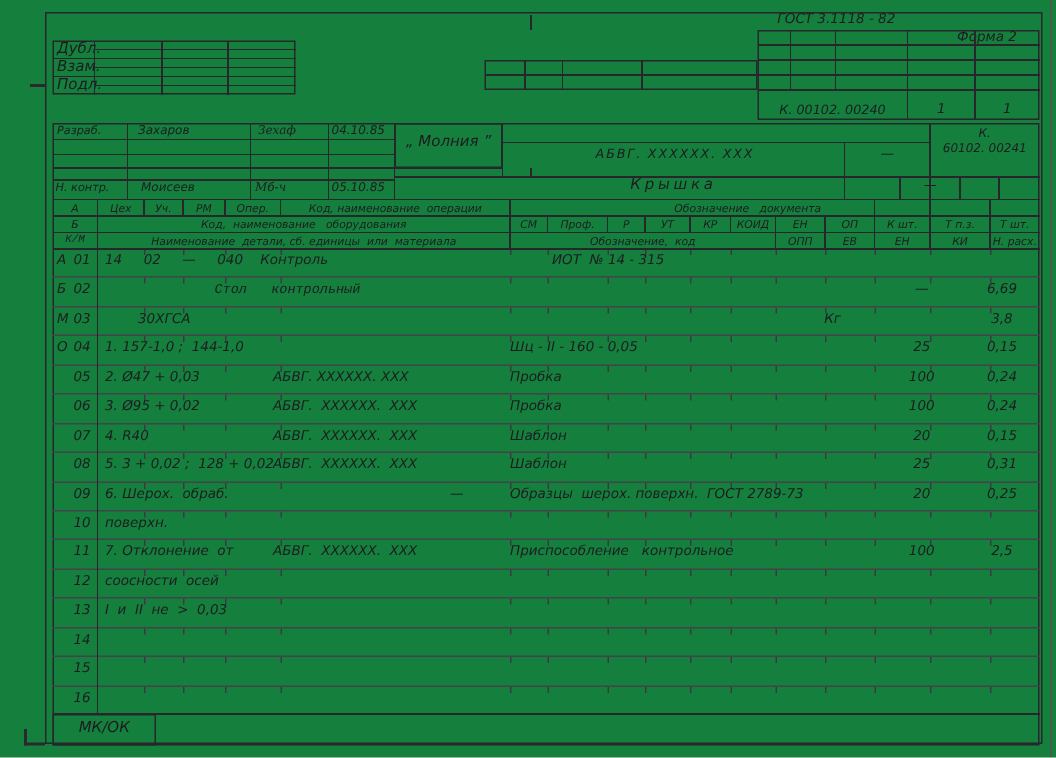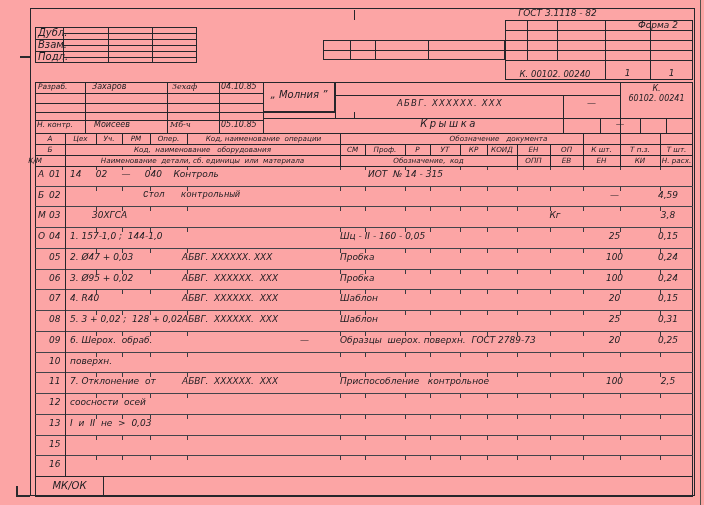--- a/index.html
+++ b/index.html
@@ -1,16 +1,16 @@
 <!DOCTYPE html>
 <html><head>
 <meta charset="utf-8">
 <style>
   html,body{margin:0;padding:0;background:#e9e7e2;}
-  #page{position:relative;width:704px;height:505px;background:#fca5a5;overflow:hidden;
+  #page{position:relative;width:704px;height:505px;background:#15803d;overflow:hidden;
         font-family:"DejaVu Sans",sans-serif;color:#1c1c20;}
   .box{position:absolute;border:1px solid #26262b;box-sizing:border-box;background:transparent;}
   .frame{border-width:1.5px;}
   .t{position:absolute;font-style:italic;white-space:pre;line-height:1.05;color:#1c1c20;}
   .c{text-align:center;}
   .s7{font-size:10px;}  .s72{font-size:7.2px;} .s75{font-size:7.5px;}
   .s8{font-size:8px;}  .s85{font-size:8.5px;} .s9{font-size:9px;}
   .s95{font-size:10px;}
   .ls1{letter-spacing:1.2px;} .ls2{letter-spacing:2.5px;}
   .edge{position:absolute;background:#55524c;}
@@ -103,42 +103,42 @@
   <div class="t s72 c" style="left:405px;top:146px;width:25px;">Р</div>
   <div class="t s72 c" style="left:430px;top:146px;width:30px;">УТ</div>
   <div class="t s72 c" style="left:460px;top:146px;width:27px;">КР</div>
   <div class="t s72 c" style="left:487px;top:146px;width:30px;">КОИД</div>
   <div class="t s72 c" style="left:517px;top:146px;width:33px;">ЕН</div>
   <div class="t s72 c" style="left:550px;top:146px;width:33px;">ОП</div>
   <div class="t s72 c" style="left:583px;top:146px;width:37px;">К шт.</div>
   <div class="t s72 c" style="left:620px;top:146px;width:40px;">Т п.з.</div>
   <div class="t s72 c" style="left:660px;top:146px;width:33px;">Т шт.</div>
 
-  <div class="t s72 c" style="left:20px;top:157px;width:30px;">К/М</div>
+  <div class="t s72 c" style="left:35px;top:157px;width:30px;font-family:Liberation Mono, monospace;">К/М</div>
   <div class="t s72 c" style="left:65px;top:157px;width:275px;">Наименование  детали, сб. единицы  или  материала</div>
   <div class="t s72 c" style="left:340px;top:157px;width:177px;">Обозначение,  код</div>
   <div class="t s72 c" style="left:517px;top:157px;width:33px;">ОПП</div>
   <div class="t s72 c" style="left:550px;top:157px;width:33px;">ЕВ</div>
   <div class="t s72 c" style="left:583px;top:157px;width:37px;">ЕН</div>
   <div class="t s72 c" style="left:620px;top:157px;width:40px;">КИ</div>
   <div class="t s72 c" style="left:660px;top:157px;width:33px;">Н. расх.</div>
 
   <div id="rows">
     <div class="drow">
       <span class="t rl">А</span>
       <span class="t rn">01</span>
       <span class="t c1">14     02     —     040    Контроль</span>
       <span class="t c3a">ИОТ  № 14 - 315</span>
     </div>
     <div class="drow">
       <span class="t rl">Б</span>
       <span class="t rn">02</span>
       <span class="t c1b">Стол   контрольный</span>
       <span class="t d2">—</span>
-      <span class="t d3">4,59</span>
+      <span class="t d3">6,69</span>
     </div>
     <div class="drow">
       <span class="t rl">М</span>
       <span class="t rn">03</span>
       <span class="t c1c">30ХГСА</span>
       <span class="t ev">Кг</span>
       <span class="t d3">3,8</span>
     </div>
     <div class="drow">
       <span class="t rl">О</span>
@@ -200,20 +200,23 @@
       <span class="t d2">100</span>
       <span class="t d3">2,5</span>
     </div>
     <div class="drow">
       <span class="t rn">12</span>
       <span class="t c1">соосности  осей</span>
     </div>
     <div class="drow">
       <span class="t rn">13</span>
       <span class="t c1">I  и  II  не  &gt;  0,03</span>
+    </div>
+    <div class="drow">
+      <span class="t rn">14</span>
     </div>
     <div class="drow">
       <span class="t rn">15</span>
     </div>
     <div class="drow">
       <span class="t rn">16</span>
     </div>
   </div>
 
   <div class="box" style="left:35px;top:476px;width:69px;height:21px;"></div>

